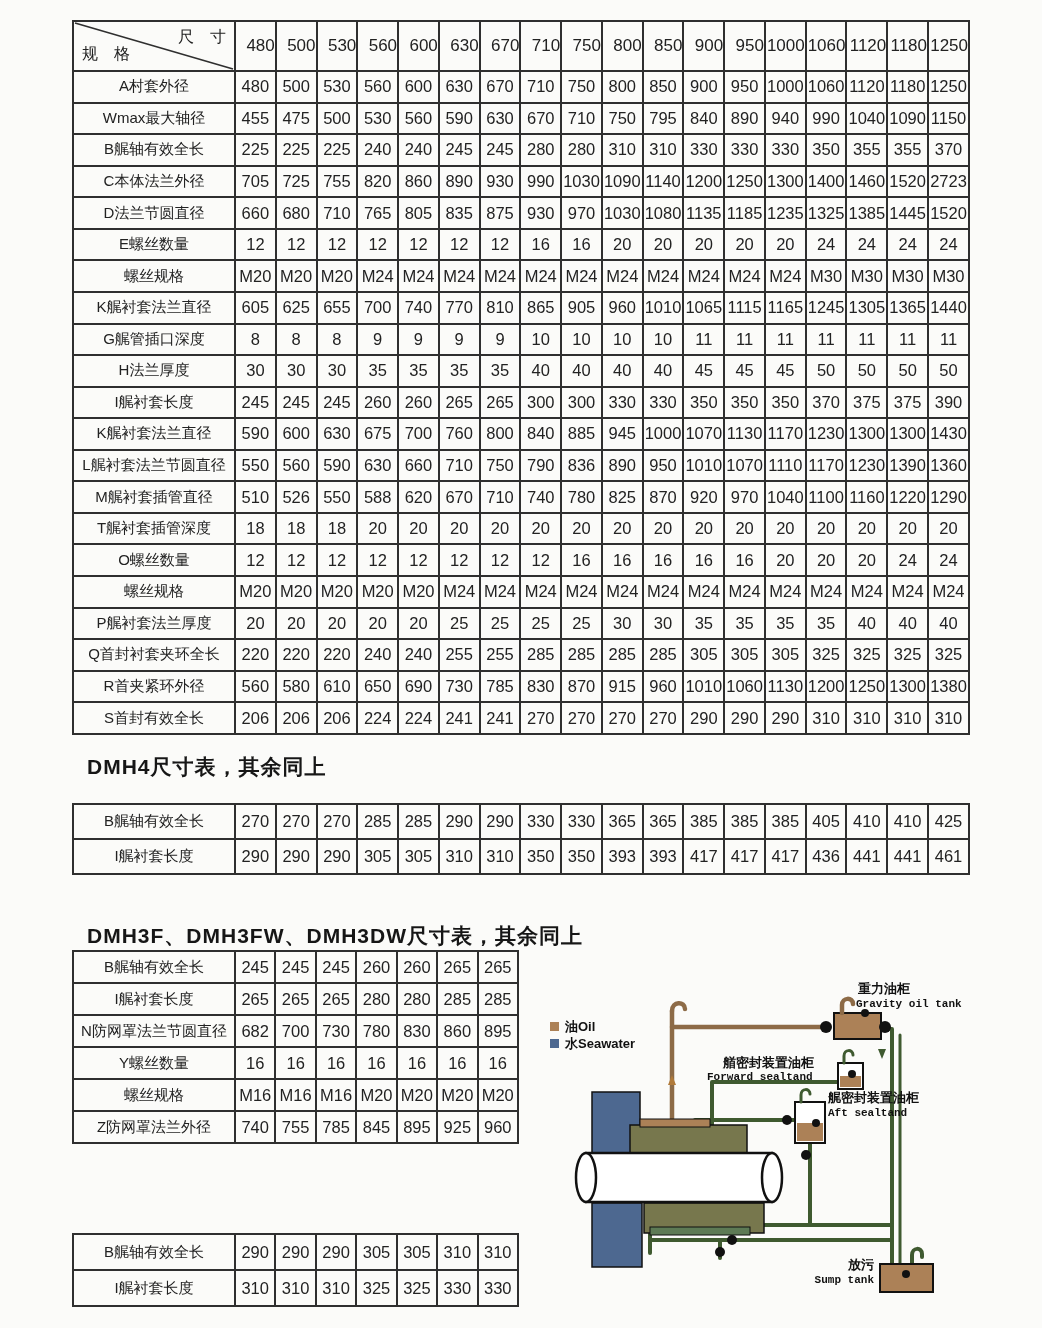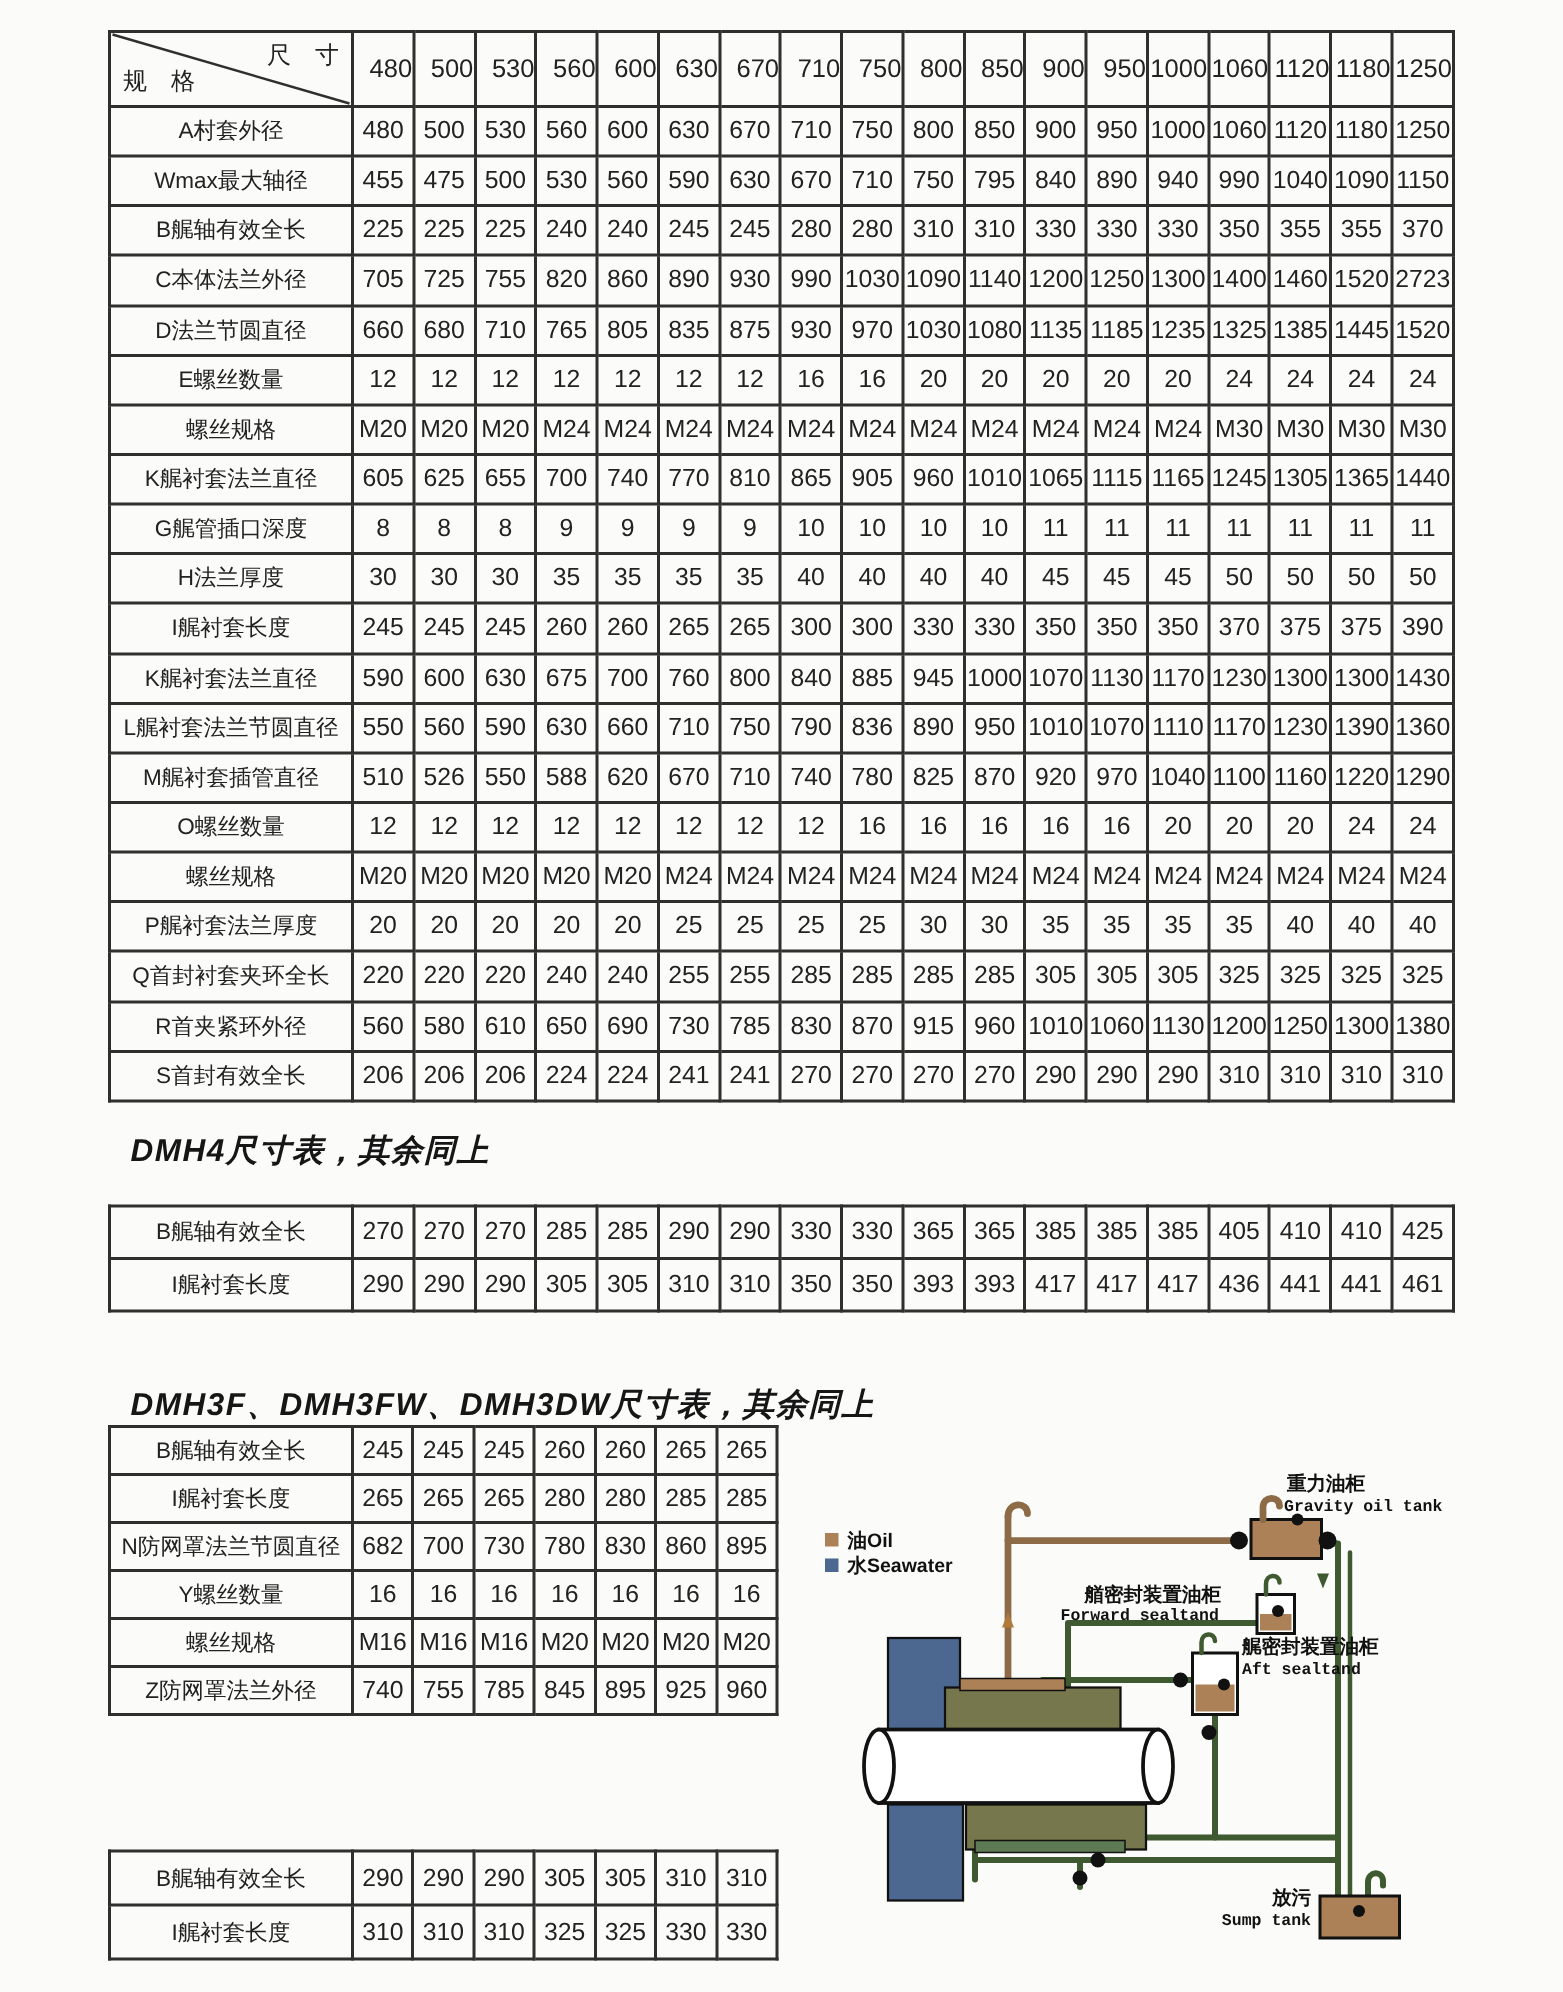--- a/index.html
+++ b/index.html
@@ -23,21 +23,21 @@
   .t-main{left:72px;top:20px;width:898px;height:715px;}
   .t-dmh4{left:72px;top:803px;width:898px;height:72px;}
   .t-dmh3f{left:72px;top:950px;width:447px;height:194px;}
   .t-dmh4f{left:72px;top:1233px;width:447px;height:74px;}
   th.corner{position:relative;width:160px;}
   th.corner .diag{position:absolute;left:0;top:0;width:100%;height:100%;}
   th.corner .c-tr{position:absolute;top:5px;right:8px;font-size:16px;}
   th.corner .c-bl{position:absolute;bottom:5px;left:8px;font-size:16px;}
   .heading{
     position:absolute;left:87px;font-size:21px;font-weight:600;
-    letter-spacing:1px;color:#161616;font-style:italic;
+    letter-spacing:1px;color:#161616;
   }
   .h-dmh4{top:753px;}
   .h-dmh3f{top:900px;margin-top:22px;}
   .h-dmh4f{top:1183px;}
   .diagram{position:absolute;left:540px;top:975px;}
   .diagram text.cn{font-family:"Liberation Sans","DejaVu Sans",sans-serif;font-size:13px;font-weight:700;fill:#111;}
   .diagram text.en{font-family:"Liberation Mono","DejaVu Sans Mono",monospace;font-size:11px;font-weight:700;fill:#111;}
   .pipe-g{stroke:#3f5a30;stroke-width:4;fill:none;stroke-linecap:round;stroke-linejoin:round;}
   .pipe-g2{stroke:#3f5a30;stroke-width:3;fill:none;stroke-linecap:round;}
   .pipe-b{stroke:#8d6b47;stroke-width:4.5;fill:none;stroke-linecap:round;stroke-linejoin:round;}
@@ -367,20 +367,41 @@
           <td>870</td>
           <td>920</td>
           <td>970</td>
           <td>1040</td>
           <td>1100</td>
           <td>1160</td>
           <td>1220</td>
           <td>1290</td>
         </tr>
         <tr>
+          <th class="rl">T艉衬套插管深度</th>
+          <td>18</td>
+          <td>18</td>
+          <td>18</td>
+          <td>20</td>
+          <td>20</td>
+          <td>20</td>
+          <td>20</td>
+          <td>20</td>
+          <td>20</td>
+          <td>20</td>
+          <td>20</td>
+          <td>20</td>
+          <td>20</td>
+          <td>20</td>
+          <td>20</td>
+          <td>20</td>
+          <td>20</td>
+          <td>20</td>
+        </tr>
+        <tr>
           <th class="rl">O螺丝数量</th>
           <td>12</td>
           <td>12</td>
           <td>12</td>
           <td>12</td>
           <td>12</td>
           <td>12</td>
           <td>12</td>
           <td>12</td>
           <td>16</td>

